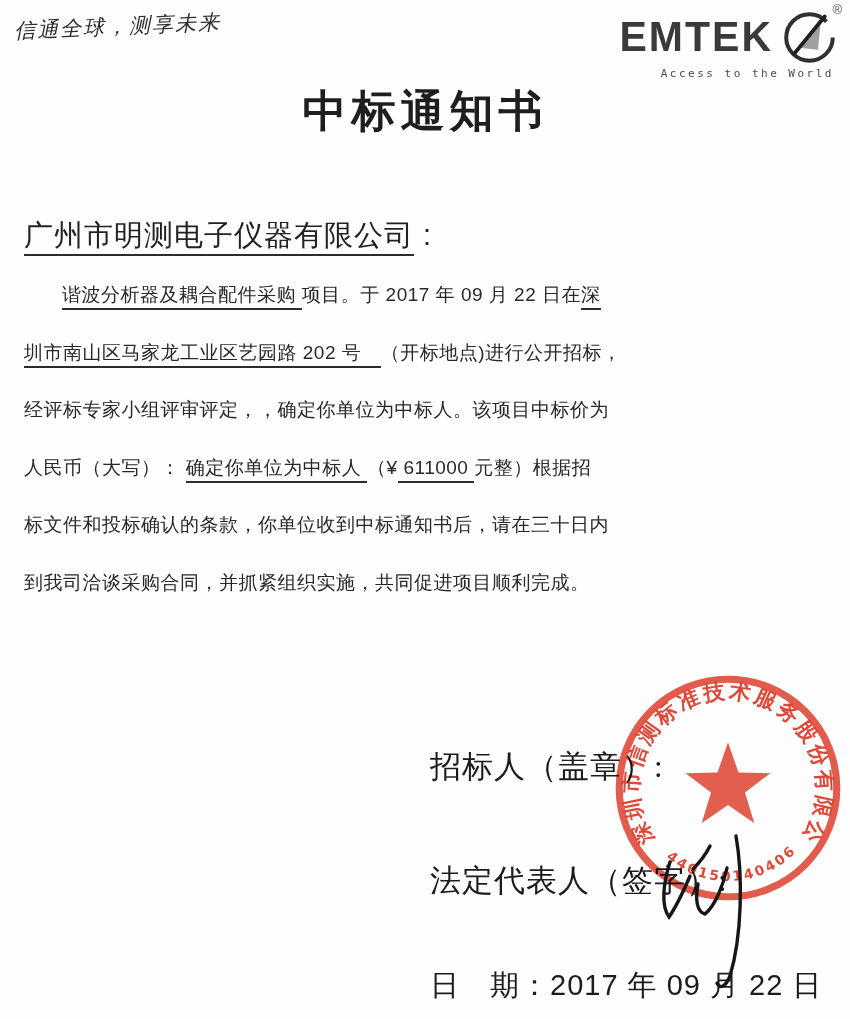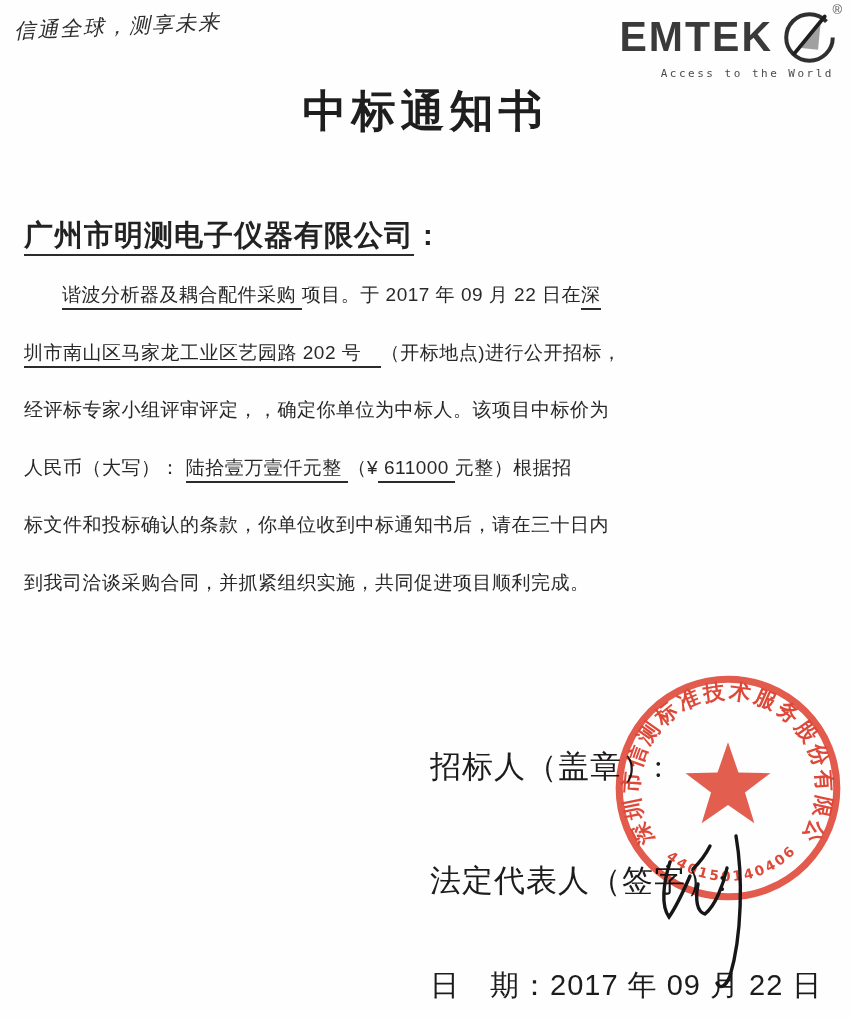--- a/index.html
+++ b/index.html
@@ -36,21 +36,21 @@
   
   .title{
     position:absolute; left:0; top:82px; width:100%;
     text-align:center; margin:0;
     font-family:Liberation Mono, monospace; font-weight:700;
     font-size:44px; letter-spacing:5px; color:#1e1e1e;
   }
   
   .addressee{
     position:absolute; left:24px; top:216px;
-    font-size:29px; font-weight:700; letter-spacing:1px; color:#222;
+    font-size:29px; font-weight:400; letter-spacing:1px; color:#222;
   }
   
   .para{position:absolute; left:24px; top:266px; width:808px;}
   .line{display:block; height:57.5px; line-height:57.5px; font-size:19px;
         letter-spacing:0.5px; white-space:nowrap; color:#282828;}
   .line.indent{text-indent:2em;}
   .u{border-bottom:2px solid #2c2c2c; padding-bottom:3px;}
   
   .sign-label{
     position:absolute; left:430px;
@@ -94,21 +94,21 @@
   </div>
 
   <h1 class="title">中标通知书</h1>
 
   <div class="addressee"><span class="u">广州市明测电子仪器有限公司</span><span> :</span></div>
 
   <div class="para">
     <span class="line indent"><span class="u">谐波分析器及耦合配件采购 </span><span>项目。于 2017 年 09 月 22 日在</span><span class="u">深</span></span>
     <span class="line"><span class="u">圳市南山区马家龙工业区艺园路 202 号　</span><span>（开标地点)进行公开招标，</span></span>
     <span class="line"><span>经评标专家小组评审评定，，确定你单位为中标人。该项目中标价为</span></span>
-    <span class="line"><span>人民币（大写）： </span><span class="u"> 陆拾壹万壹仟元整 </span><span>（¥</span><span class="u"> 611000 </span><span>元整）根据招</span></span>
+    <span class="line"><span>人民币（大写）： </span><span class="u"> 确定你单位为中标人 </span><span>（¥</span><span class="u"> 611000 </span><span>元整）根据招</span></span>
     <span class="line"><span>标文件和投标确认的条款，你单位收到中标通知书后，请在三十日内</span></span>
     <span class="line"><span>到我司洽谈采购合同，并抓紧组织实施，共同促进项目顺利完成。</span></span>
   </div>
 
   <div class="sign-label bidder">招标人（盖章）:</div>
   <div class="sign-label legal">法定代表人（签字）:</div>
   <div class="sign-label dateline">
     <span>日　期：</span><span class="num">2017 年 09 月 22 日</span>
   </div>
 

